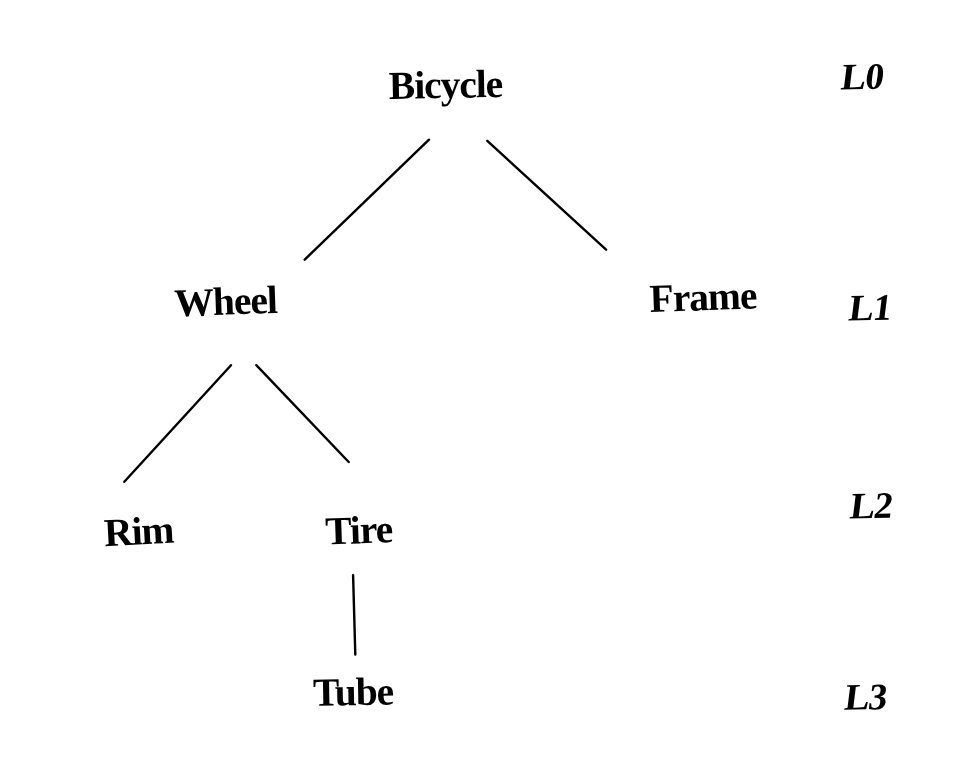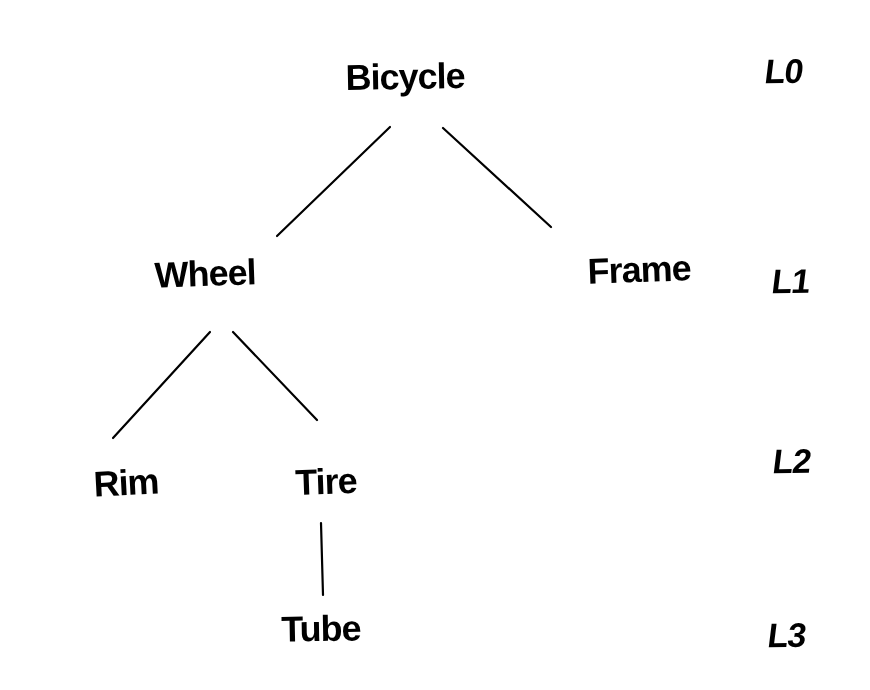--- a/index.html
+++ b/index.html
@@ -6,21 +6,21 @@
     margin: 0;
     padding: 0;
     background: #ffffff;
   }
   .canvas {
     position: relative;
     width: 870px;
     height: 690px;
     background: #ffffff;
     overflow: hidden;
-    font-family: Liberation Sans, sans-serif;
+    font-family: Liberation Serif, serif;
     color: #000000;
   }
   .edges {
     position: absolute;
     left: 0;
     top: 0;
     width: 870px;
     height: 690px;
     pointer-events: none;
   }

